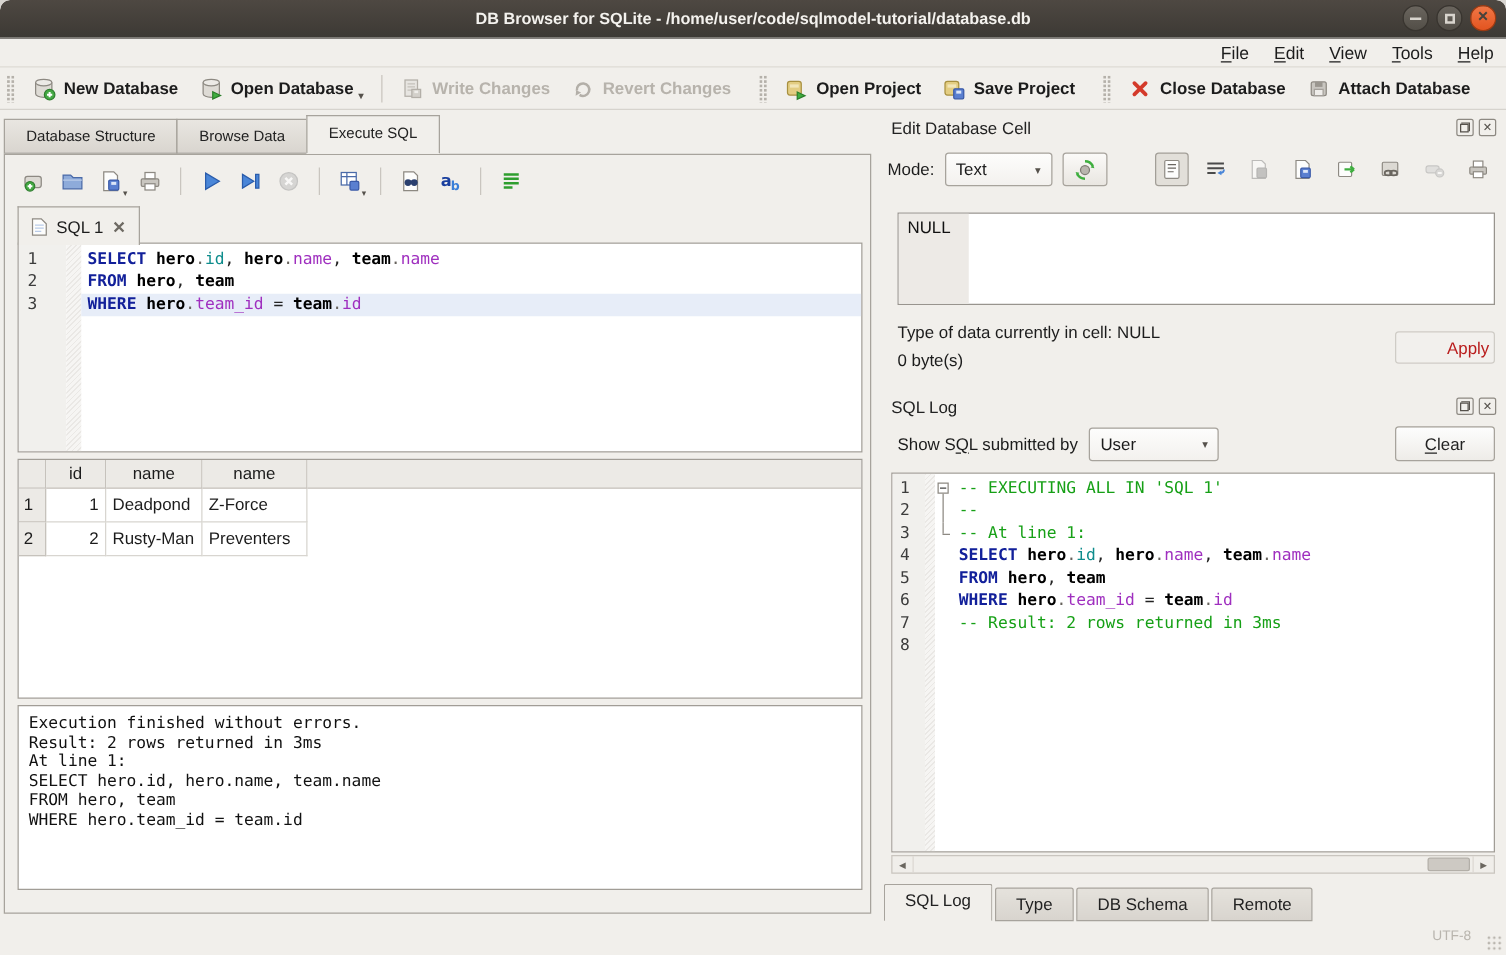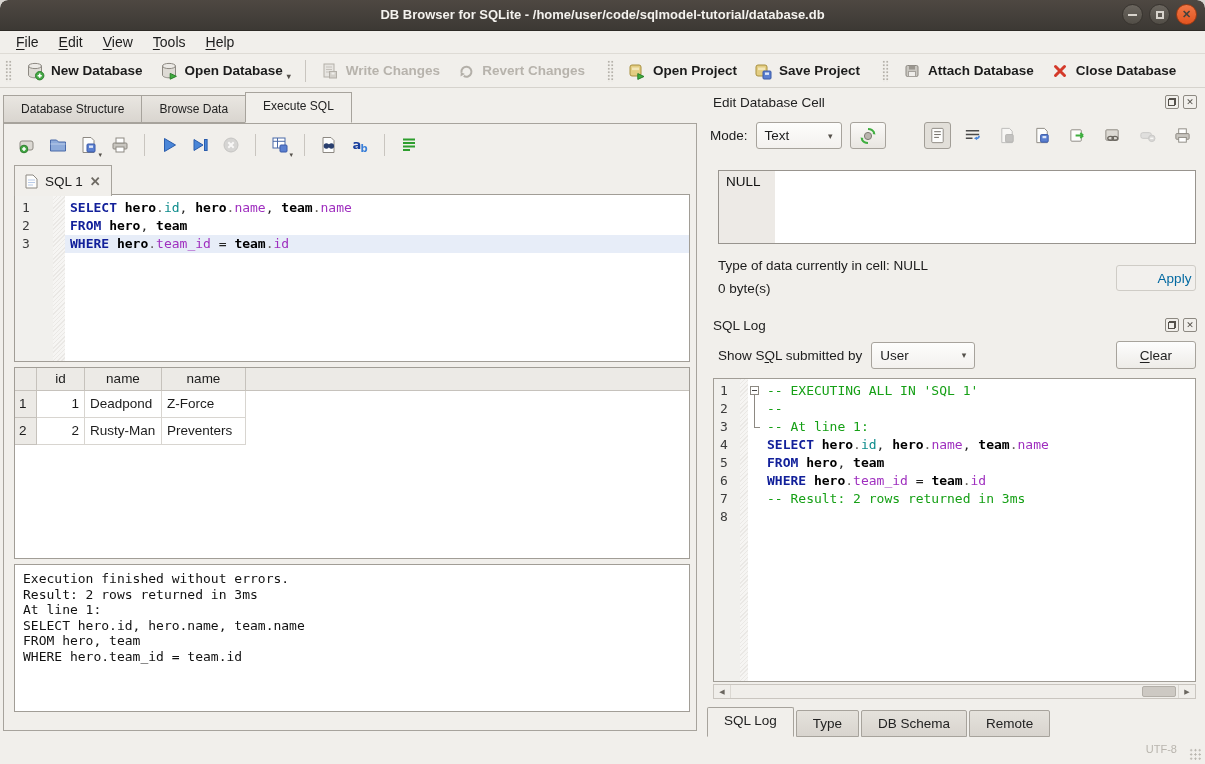--- a/index.html
+++ b/index.html
@@ -11,21 +11,21 @@
   .titlebar .title{text-align:center;line-height:29px;color:#f4f2ee;font-size:13px;font-weight:bold;}
   .winbtns{position:absolute;right:8px;top:4px;display:flex;gap:6px;}
   .winbtn{width:21px;height:21px;border-radius:50%;display:flex;align-items:center;justify-content:center;box-sizing:border-box;}
   .winbtn.min,.winbtn.max{background:linear-gradient(#6a655e,#524e47);border:1px solid #38342f;}
   .winbtn.close{background:linear-gradient(#f07746,#e35420);border:1px solid #9c3a12;}
   .minglyph{width:9px;height:2px;background:#d8d4cd;}
   .maxglyph{width:8px;height:8px;border:2px solid #d8d4cd;box-sizing:border-box;}
   .closeglyph{color:#46423c;font-size:11px;font-weight:bold;line-height:1;}
   
   .menubar{position:absolute;top:30px;left:0;right:0;height:24px;display:flex;align-items:center;
-    padding-left:6px;box-sizing:border-box;border-bottom:1px solid #dedbd5;font-size:14px;}
+    padding-left:6px;box-sizing:border-box;border-bottom:1px solid #dedbd5;font-size:14px;justify-content:flex-end;}
   .menu-item{padding:2px 10px;}
   .mn{text-decoration:underline;text-underline-offset:2px;}
   
   .toolbar{position:absolute;top:54px;left:0;right:0;height:34px;display:flex;align-items:center;
     border-bottom:1px solid #d6d3cd;box-sizing:border-box;font-size:13.5px;}
   .tbhandle{width:7px;height:22px;margin:0 5px;flex:none;
     background-image:radial-gradient(circle,#b5b1aa 1px,transparent 1.2px);background-size:3.5px 3.5px;}
   .tbsep{width:1px;height:22px;background:#c9c5bf;margin:0 6px;flex:none;}
   .tb-btn{display:flex;align-items:center;gap:6px;padding:0 8px;height:28px;white-space:nowrap;font-weight:bold;}
   .tb-btn.disabled{color:#b7b3ac;}
@@ -104,21 +104,21 @@
   .cicon.disabled{opacity:.5;filter:grayscale(1);}
   .cell-editor{position:absolute;top:82px;left:13px;right:9px;height:74px;border:1px solid #98948e;
     background:#fff;display:flex;box-sizing:border-box;}
   .cgutter{width:56px;background:#edeae6;padding:3px 0 0 7px;font-size:13.5px;color:#111;box-sizing:border-box;}
   .cbody{flex:1;}
   .type-row{position:absolute;top:170px;left:13px;font-size:13.5px;}
   .byte-row{position:absolute;top:193px;left:13px;font-size:13.5px;}
   .btn{border:1px solid #a7a39c;border-radius:3px;background:linear-gradient(#fdfdfd,#eeece8);
     font-size:13.5px;color:#222;display:flex;align-items:center;justify-content:center;box-sizing:border-box;
     font-family:"Liberation Sans",sans-serif;}
-  .btn.disabled{border-color:#cfccc6;background:#f2f0ed;color:#0369a1;padding-left:37px;}
+  .btn.disabled{border-color:#cfccc6;background:#f2f0ed;color:#b91c1c;padding-left:37px;}
   .apply-btn{position:absolute;top:177px;right:9px;width:80px;height:26px;}
   .show-row{position:absolute;top:253px;left:13px;right:9px;display:flex;align-items:center;font-size:13.5px;}
   .user-select{min-width:104px;margin-left:9px;}
   .mode-select{min-width:86px;}
   .clear-btn{margin-left:auto;width:80px;height:28px;}
   
   .logbox{position:absolute;top:290px;left:8px;right:9px;height:304px;border:1px solid #a19d96;background:#fff;
     overflow:hidden;padding-top:3px;box-sizing:border-box;}
   .logbox{position:absolute;}
   .logbox::before{content:"";position:absolute;left:0;top:0;bottom:0;width:26px;background:#f1f0ed;}
@@ -234,31 +234,31 @@
         <rect x="3" y="4" width="11" height="11" rx="2" fill="#e3cd82" stroke="#a8903f"></rect>
         <rect x="5" y="6.5" width="7" height="2.6" fill="#f2e6b8"></rect>
         <rect x="10" y="10" width="8" height="8" rx="1" fill="#5a7fd0" stroke="#3a5aa8"></rect>
         <rect x="12" y="11.5" width="4" height="2.4" fill="#dce6f8"></rect>
       </svg>
       <span>Save Project</span>
     </div>
     <div class="tbhandle" style="margin-left:14px;"></div>
     <div class="tb-btn">
       <svg class="ic" viewBox="0 0 20 20">
+        <path d="M5.5 5.5 L14.5 14.5 M14.5 5.5 L5.5 14.5" stroke="#d43a2a" stroke-width="3" stroke-linecap="round"></path>
+      </svg>
+      <span>Close Database</span>
+    </div>
+    <div class="tb-btn">
+      <svg class="ic" viewBox="0 0 20 20">
         <rect x="4" y="4.5" width="12" height="11" rx="1.5" fill="#c9c6c0" stroke="#8d8982"></rect>
         <rect x="7" y="4.5" width="6" height="4" fill="#9a968f"></rect>
         <rect x="6.5" y="10.5" width="7" height="5" fill="#efedea" stroke="#a5a19b"></rect>
       </svg>
       <span>Attach Database</span>
-    </div>
-    <div class="tb-btn">
-      <svg class="ic" viewBox="0 0 20 20">
-        <path d="M5.5 5.5 L14.5 14.5 M14.5 5.5 L5.5 14.5" stroke="#d43a2a" stroke-width="3" stroke-linecap="round"></path>
-      </svg>
-      <span>Close Database</span>
     </div>
   </div>
 
   <div class="workspace">
 
     <div class="left-pane">
       <div class="main-tab-bar">
           <div class="main-tab">Database Structure</div>
           <div class="main-tab">Browse Data</div>
           <div class="main-tab active">Execute SQL</div>

